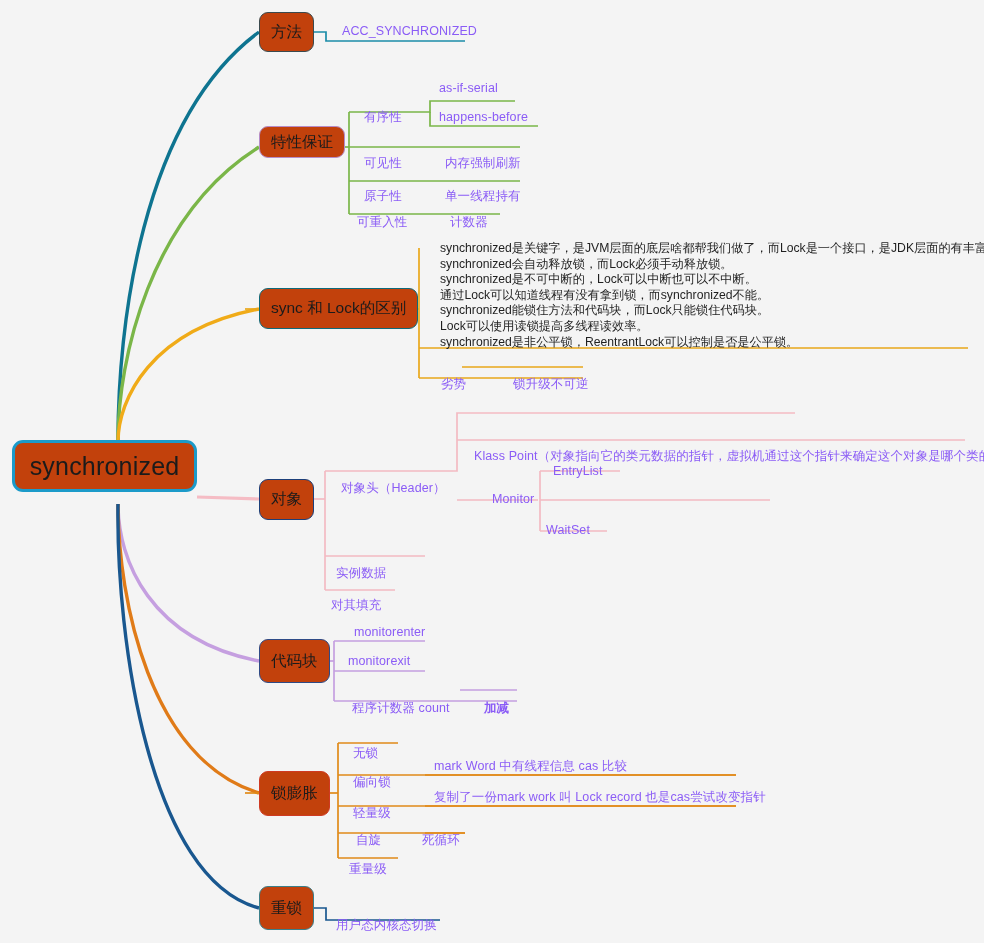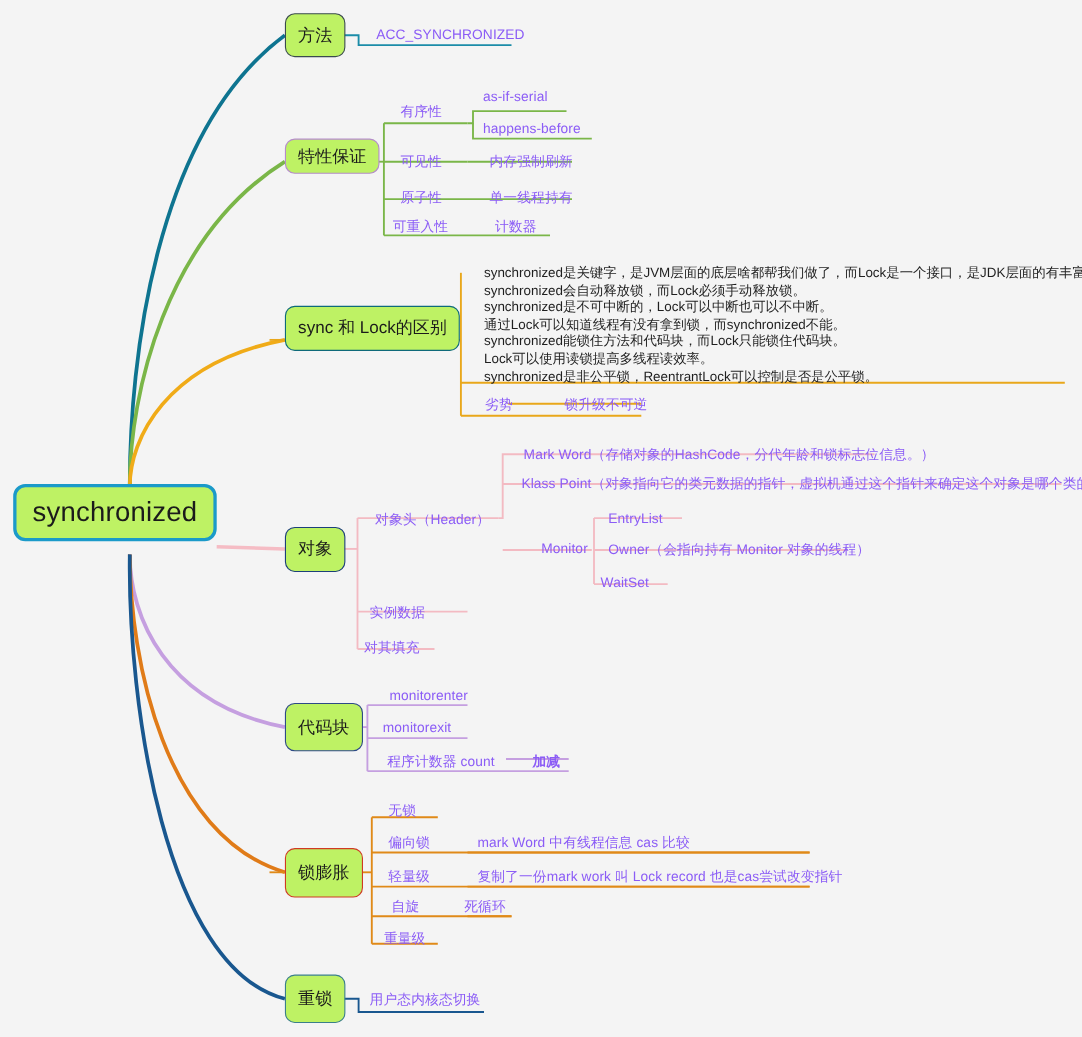--- a/index.html
+++ b/index.html
@@ -10,55 +10,55 @@
     font-family: "Liberation Sans", "DejaVu Sans", sans-serif;
     overflow: hidden;
     position: relative;
   }
   #map { position:absolute; inset:0; width:984px; height:943px; }
   svg.wires { position:absolute; left:0; top:0; width:984px; height:943px; pointer-events:none; }
 
   
   .node {
     position:absolute;
-    background:#bef264;
+    background:#c2410c;
     border-radius:9px;
     display:flex; align-items:center; justify-content:center;
     white-space:nowrap;
     color:#1b1b1b;
   }
   .root {
     left:12px; top:440px; width:185px; height:52px;
     border:3.5px solid #1b9ac9;
     border-radius:11px;
     font-size:25px;
     letter-spacing:.2px;
   }
   .branch {
     border-width:1.6px; border-style:solid;
     font-size:15.5px;
     padding:0 11px;
   }
   .b-fangfa      { left:259px; top:12px;  height:40px; border-color:#3a4a4e; }
   .b-texing      { left:259px; top:126px; height:32px; border-color:#b58cc9; }
-  .b-synclock    { left:259px; top:278px; height:41px; border-color:#0e6a7a; }
+  .b-synclock    { left:259px; top:288px; height:41px; border-color:#0e6a7a; }
   .b-duixiang    { left:259px; top:479px; height:41px; border-color:#1c3f7a; }
   .b-daimakuai   { left:259px; top:639px; height:44px; border-color:#2e4a86; }
   .b-suopengzhang{ left:259px; top:771px; height:45px; border-color:#cf3a22; }
   .b-chongsuo    { left:259px; top:886px; height:44px; border-color:#3a7f8a; }
 
   
   .lbl {
     position:absolute;
     font-size:12.5px;
     color:#8b5cf6;
     white-space:nowrap;
     letter-spacing:.1px;
   }
-  .lbl.cjk { font-size:12.5px; }
+  .lbl.cjk { font-size:12.5px;margin-top:16px; }
   .para {
     position:absolute;
     font-size:12.2px;
     line-height:15.6px;
     color:#1f1f1f;
     white-space:pre;
   }
 </style>
 </head>
 <body style="background: rgb(244, 244, 244);">
@@ -190,25 +190,23 @@
 synchronized会自动释放锁，而Lock必须手动释放锁。
 synchronized是不可中断的，Lock可以中断也可以不中断。
 通过Lock可以知道线程有没有拿到锁，而synchronized不能。
 synchronized能锁住方法和代码块，而Lock只能锁住代码块。
 Lock可以使用读锁提高多线程读效率。
 synchronized是非公平锁，ReentrantLock可以控制是否是公平锁。</div>
   <div class="lbl cjk" style="left:441px; top:360px;">劣势</div>
   <div class="lbl cjk" style="left:513px; top:360px;">锁升级不可逆</div>
 
   <div class="lbl cjk" style="left:341px; top:464px;">对象头（Header）</div>
-  <div class="lbl cjk" style="left:476px; top:405px;">Mark Word（存储对象的HashCode，分代年龄和锁标志位信息。）</div>
   <div class="lbl cjk" style="left:474px; top:432px;">Klass Point（对象指向它的类元数据的指针，虚拟机通过这个指针来确定这个对象是哪个类的实例。）</div>
   <div class="lbl" style="left:492px; top:492px;">Monitor</div>
   <div class="lbl" style="left:553px; top:464px;">EntryList</div>
-  <div class="lbl cjk" style="left:553px; top:492px;">Owner（会指向持有 Monitor 对象的线程）</div>
   <div class="lbl" style="left:546px; top:523px;">WaitSet</div>
   <div class="lbl cjk" style="left:336px; top:549px;">实例数据</div>
   <div class="lbl cjk" style="left:331px; top:581px;">对其填充</div>
 
   <div class="lbl" style="left:354px; top:625px;">monitorenter</div>
   <div class="lbl" style="left:348px; top:654px;">monitorexit</div>
   <div class="lbl cjk" style="left:352px; top:684px;">程序计数器 count</div>
   <div class="lbl cjk" style="left:484px; top:684px;font-weight:bold;">加减</div>
 
   <div class="lbl cjk" style="left:353px; top:729px;">无锁</div>

